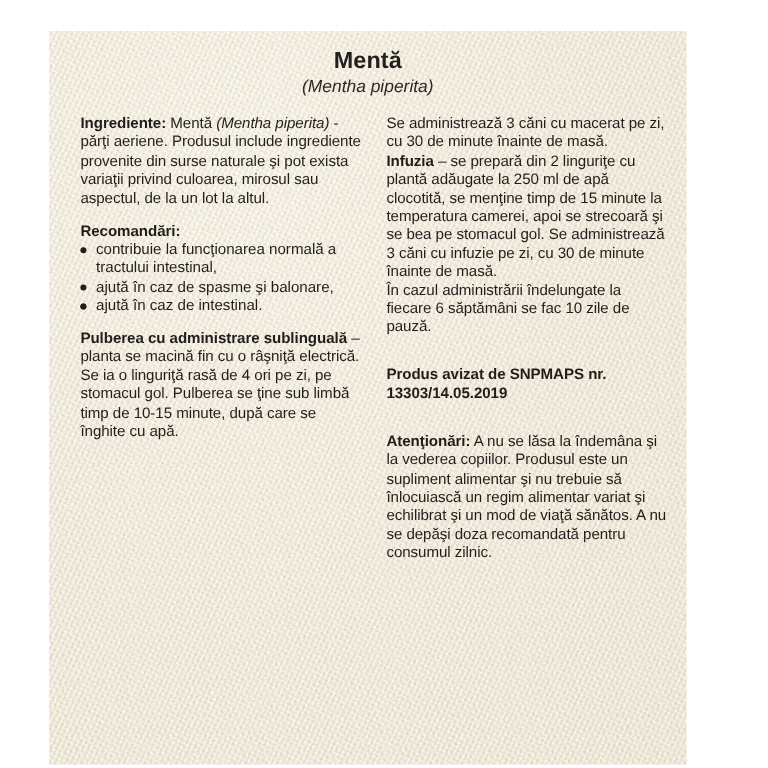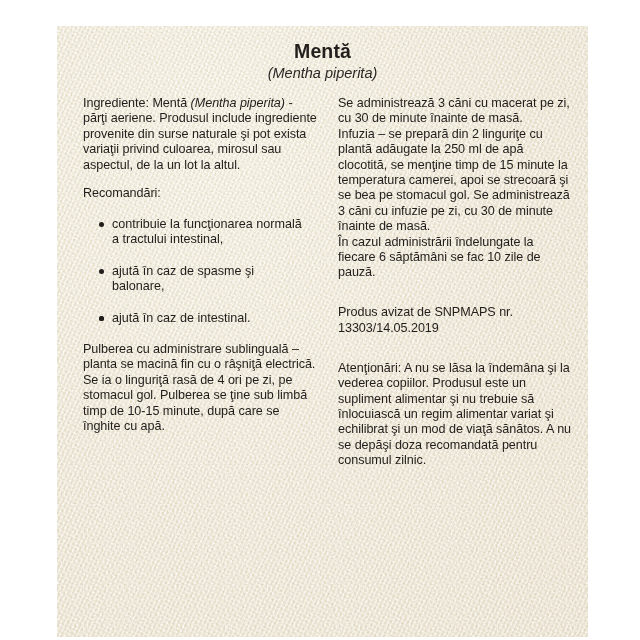--- a/index.html
+++ b/index.html
@@ -11,21 +11,21 @@
     width: 640px;
     height: 640px;
     background: #ffffff;
     font-family: "Liberation Sans", sans-serif;
     overflow: hidden;
   }
 
   
   #label-sheet {
     position: absolute;
-    left: 57px;
+    left: 41px;
     top: 26px;
     width: 531px;
     height: 611px;
     background-color: #f5f0e1;
     background-image:
       repeating-linear-gradient(115deg, rgba(255,255,255,0.55) 0px, rgba(255,255,255,0.0) 1px, rgba(204,192,164,0.20) 2px, rgba(255,255,255,0.0) 3px, rgba(255,255,255,0.45) 4px),
       repeating-linear-gradient(28deg, rgba(255,255,255,0.40) 0px, rgba(255,255,255,0.0) 1px, rgba(197,185,156,0.16) 2px, rgba(255,255,255,0.0) 4px),
       repeating-linear-gradient(71deg, rgba(180,168,138,0.10) 0px, rgba(255,255,255,0.0) 2px, rgba(255,255,255,0.30) 3px, rgba(255,255,255,0.0) 5px),
       radial-gradient(ellipse at 30% 18%, #fbf7ea 0%, #f3eddd 52%, #efe8d6 100%);
     box-sizing: border-box;
@@ -85,31 +85,31 @@
   }
   .block:last-child { margin-bottom: 0; }
 
   p.line {
     margin: 0;
     font-size: 12.6px;
     line-height: 15.4px;
     color: #211d1a;
     letter-spacing: -0.05px;
   }
-  .b { font-weight: normal; }
+  .b { font-weight: bold; }
   .i { font-style: italic; }
 
   ul.bullets {
     margin: 0;
     padding: 0;
     list-style: none;
   }
   ul.bullets li {
     position: relative;
-    margin: 16px;
+    margin: 0;
     padding-left: 13px;
     font-size: 12.6px;
     line-height: 15.4px;
     color: #211d1a;
   }
   ul.bullets li .dot {
     position: absolute;
     left: 0;
     top: 5.5px;
     width: 5px;

